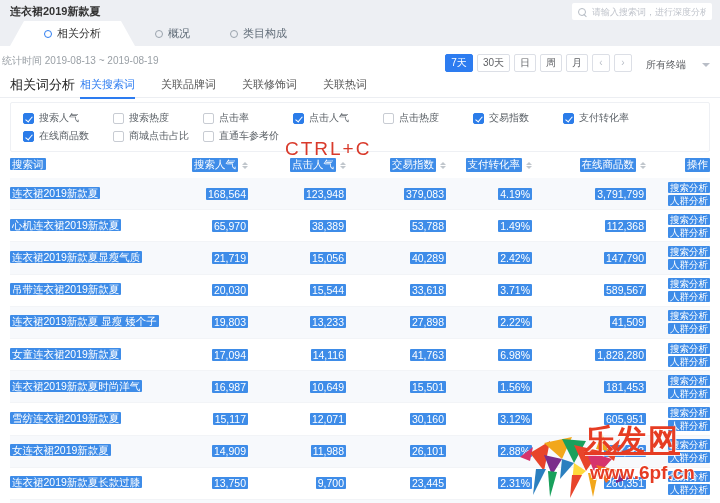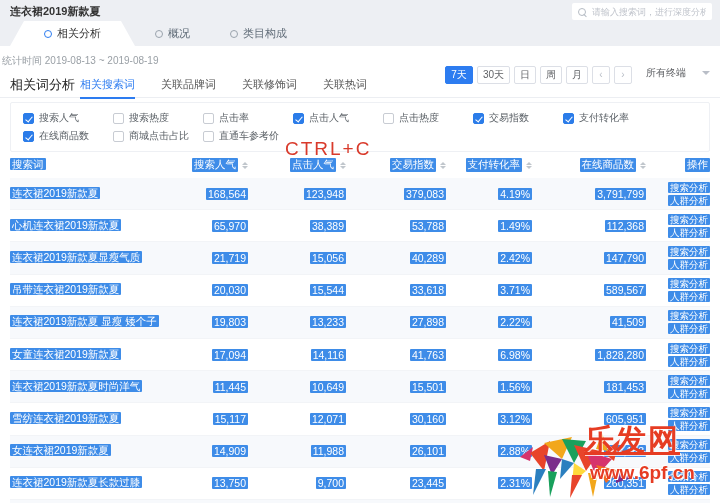--- a/index.html
+++ b/index.html
@@ -17,21 +17,21 @@
   .searchbox input::placeholder { color:#c0c4cc; }
   .tabs { position:absolute; left:10px; bottom:0; display:flex; align-items:flex-end; }
   .tab { height:25px; padding:0 20px; display:flex; align-items:center; gap:5px; font-size:11px; color:#5f6b77; cursor:pointer; }
   .tab.active { background:#fff; clip-path:polygon(14px 0,calc(100% - 14px) 0,100% 100%,0 100%); padding:0 34px; color:#333; }
   .ticon { width:8px; height:8px; border:1.5px solid #9aa3ad; border-radius:50%; flex:none; }
   .tab.active .ticon { border-color:#2d7cf0; }
 
   
   .statsrow { position:relative; height:26px; }
   .stat-time { position:absolute; left:2px; top:8px; font-size:10px; color:#9aa0a6; }
-  .datebar { position:absolute; right:10px; top:20px; display:flex; gap:4px; align-items:flex-start; }
+  .datebar { position:absolute; right:10px; top:8px; display:flex; gap:4px; align-items:flex-end; }
   .dbtn { min-width:20px; padding:0 5px; height:18px; line-height:16px; font-size:10px; border:1px solid #dcdfe6; border-radius:2px; color:#606266; background:#fff; text-align:center; cursor:pointer; }
   .dbtn.active { background:#2d7cf0; border-color:#2d7cf0; color:#fff; }
   .dbtn.arrow { color:#b9bec7; min-width:18px; padding:0; }
   .terminal { display:flex; align-items:center; gap:16px; margin-left:10px; font-size:10px; color:#606266; cursor:pointer; }
   .chev { width:0; height:0; border-left:4px solid transparent; border-right:4px solid transparent; border-top:4px solid #b9bec7; }
 
   
   .sectionrow { position:relative; height:24px; border-bottom:1px solid #eceef2; margin-top:2px; }
   .sec-title { position:absolute; left:10px; top:2px; font-size:13px; font-weight:normal; color:#222; }
   .subtabs { position:absolute; left:80px; top:3px; display:flex; gap:26px; }
@@ -347,21 +347,21 @@
             <span class="sel">1,828,280</span>
           </div>
         <div class="c act">
           <span class="sel link">搜索分析</span>
           <span class="sel link">人群分析</span>
         </div>
       </div>
         <div class="trow shade">
         <div class="c"><span class="sel">连衣裙2019新款夏时尚洋气</span></div>
         <div class="c num">
-            <span class="sel">11,445</span>
+            <span class="sel">16,987</span>
           </div>
         <div class="c num">
             <span class="sel">10,649</span>
           </div>
         <div class="c num">
             <span class="sel">15,501</span>
           </div>
         <div class="c num">
             <span class="sel">1.56%</span>
           </div>

